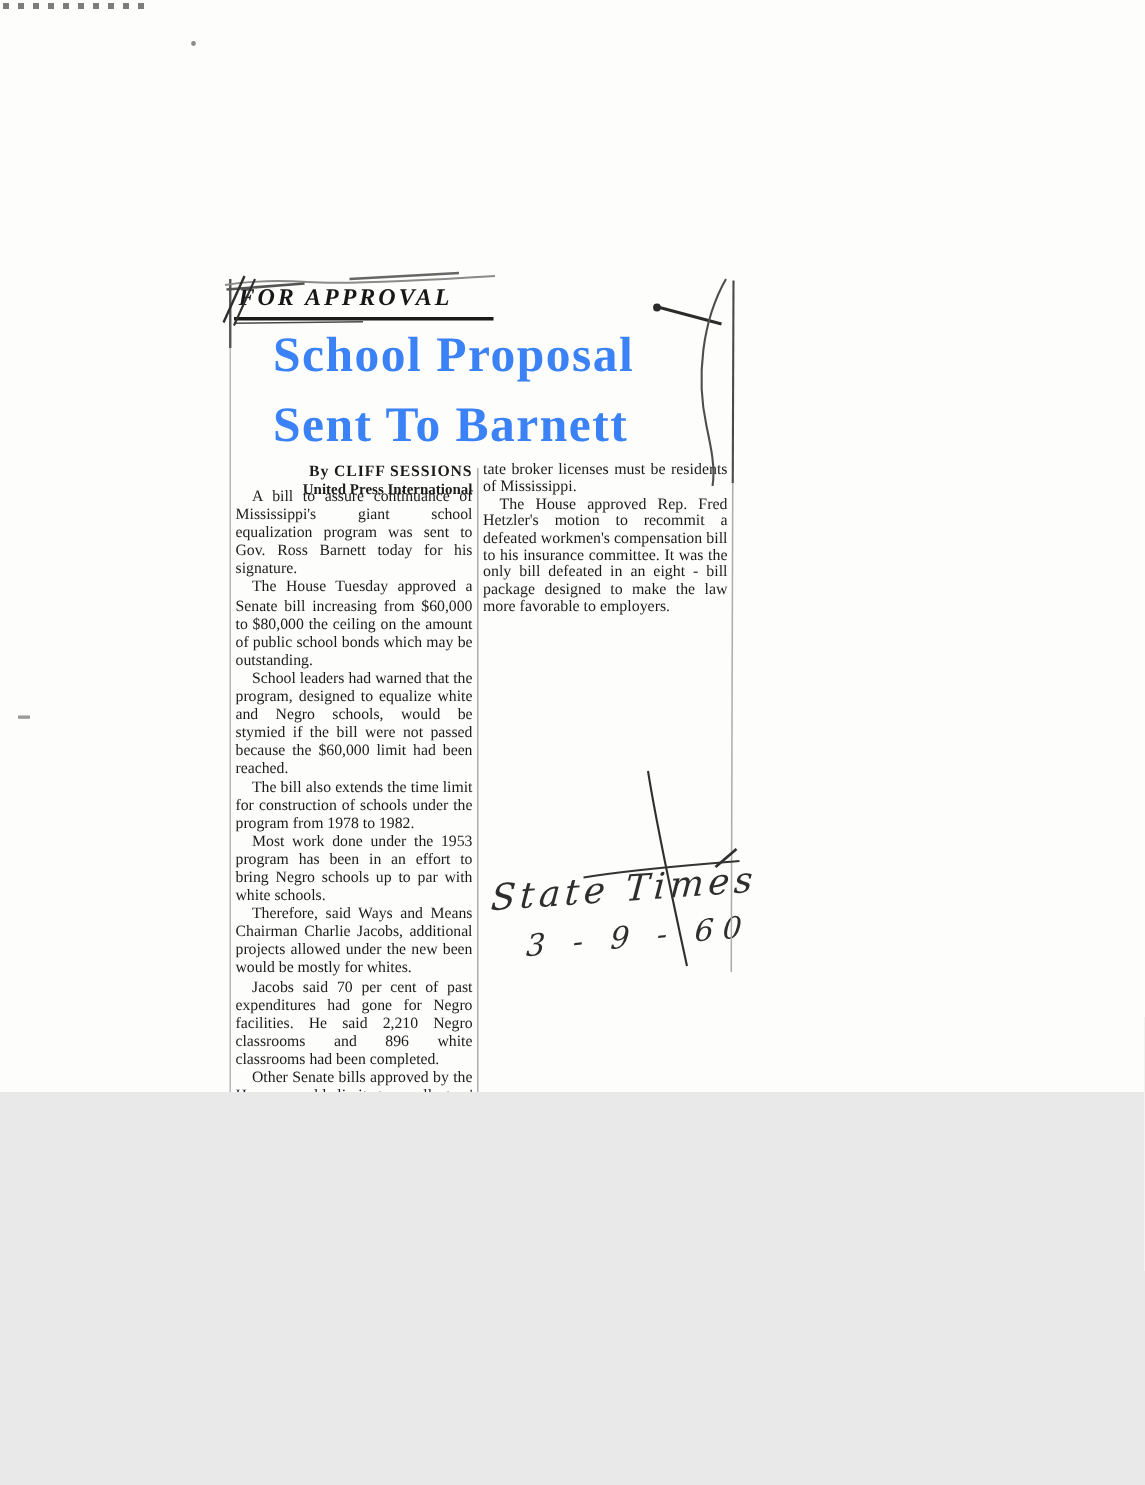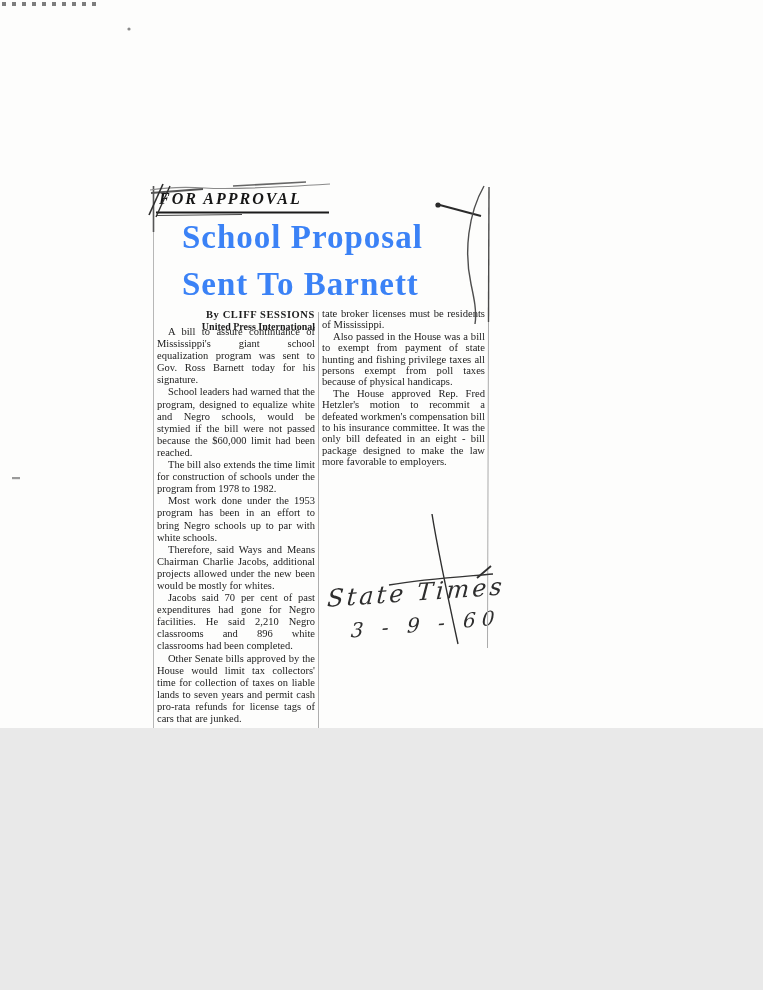--- a/index.html
+++ b/index.html
@@ -84,31 +84,31 @@
       <div>Sent To Barnett</div>
     </div>
 
     <div class="byline-wrap">
       <div class="byline">By CLIFF SESSIONS</div>
       <div class="byline-org">United Press International</div>
     </div>
 
     <div class="col col1">
         <p class="para">A bill to assure continuance of Mississippi's giant school equalization program was sent to Gov. Ross Barnett today for his signature.</p>
+        <p class="para">The House Tuesday approved a Senate bill increasing from $60,000 to $80,000 the ceiling on the amount of public school bonds which may be outstanding.</p>
         <p class="para">School leaders had warned that the program, designed to equalize white and Negro schools, would be stymied if the bill were not passed because the $60,000 limit had been reached.</p>
         <p class="para">The bill also extends the time limit for construction of schools under the program from 1978 to 1982.</p>
         <p class="para">Most work done under the 1953 program has been in an effort to bring Negro schools up to par with white schools.</p>
         <p class="para">Therefore, said Ways and Means Chairman Charlie Jacobs, additional projects allowed under the new been would be mostly for whites.</p>
         <p class="para">Jacobs said 70 per cent of past expenditures had gone for Negro facilities. He said 2,210 Negro classrooms and 896 white classrooms had been completed.</p>
         <p class="para">Other Senate bills approved by the House would limit tax collectors' time for collection of taxes on liable lands to seven years and permit cash pro-rata refunds for license tags of cars that are junked.</p>
       </div>
 
     <div class="col col2">
         <p class="para">tate broker licenses must be residents of Mississippi.</p>
-        <p class="para">Also passed in the House was a bill to exempt from payment of state hunting and fishing privilege taxes all persons exempt from poll taxes because of physical handicaps.</p>
         <p class="para">The House approved Rep. Fred Hetzler's motion to recommit a defeated workmen's compensation bill to his insurance committee. It was the only bill defeated in an eight - bill package designed to make the law more favorable to employers.</p>
       </div>
 
     <div class="handwriting">
       <span>State Times</span>
       <span class="hw-date">3 - 9 - 60</span>
     </div>
   </section>
 
   <section class="stamp">

